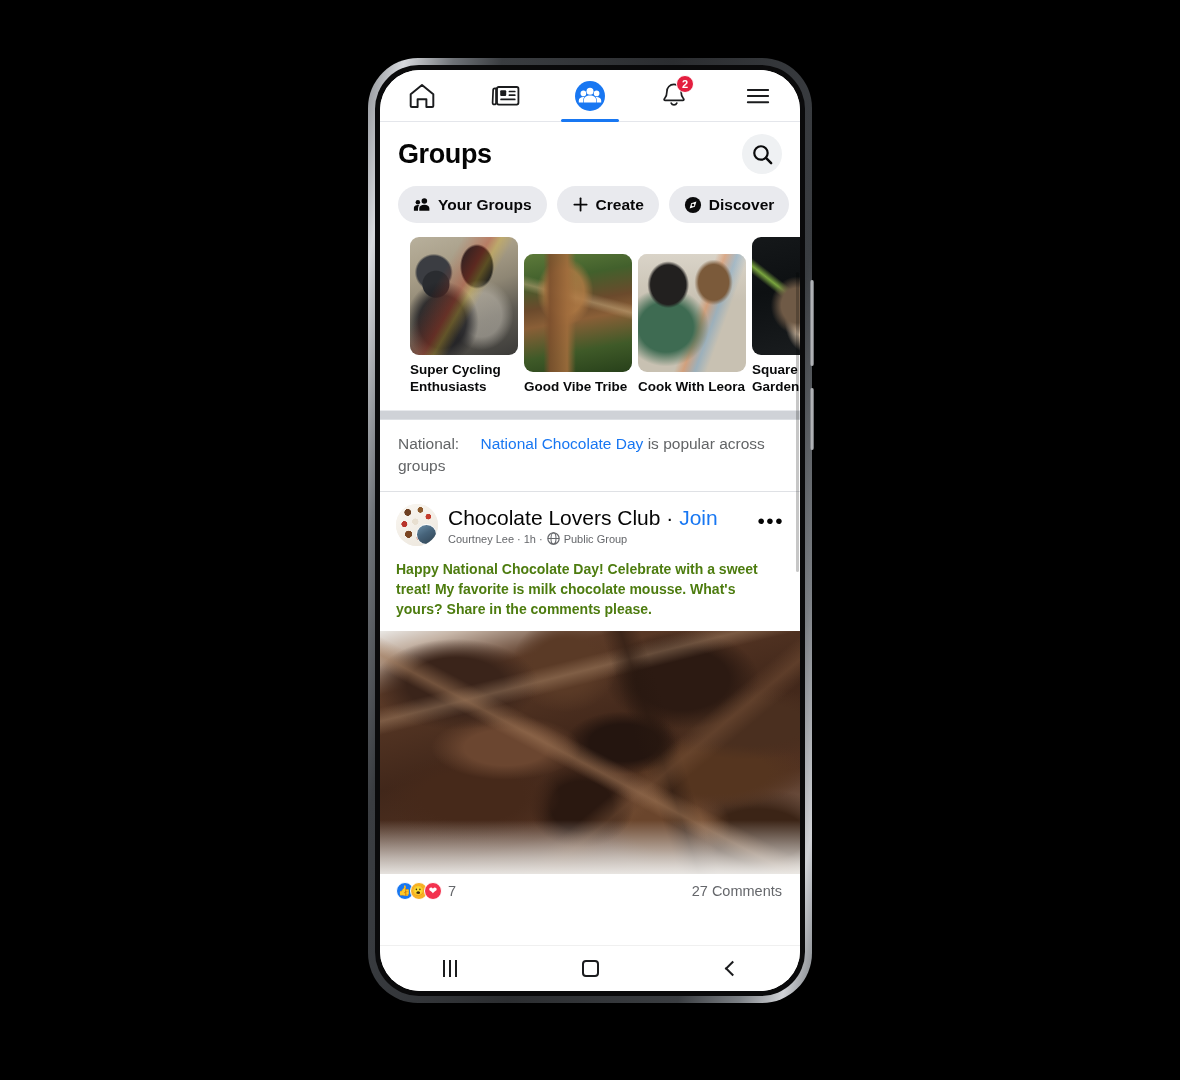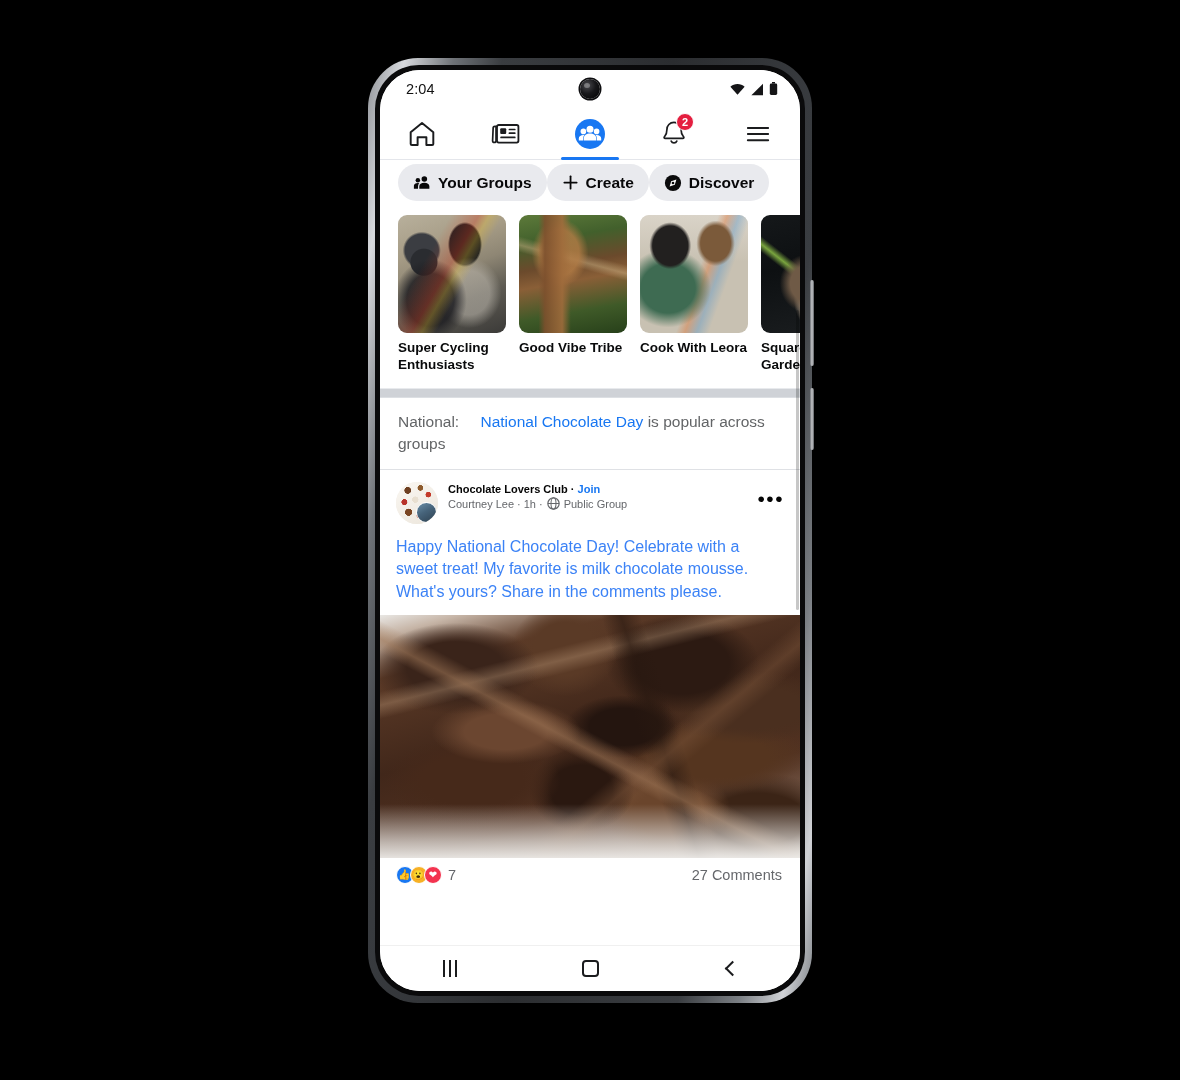--- a/index.html
+++ b/index.html
@@ -166,43 +166,45 @@
   .search-btn {
     width: 40px; height: 40px;
     border-radius: 50%;
     background: #eff1f3;
     display: flex; align-items: center; justify-content: center;
     cursor: pointer;
   }
 
   .pill-row {
     display: flex;
+    gap: 10px;
     padding: 4px 18px 14px 18px;
   }
   .pill {
     display: flex;
     align-items: center;
     gap: 7px;
     height: 37px;
     padding: 0 15px;
     border-radius: 19px;
     background: #e9eaee;
     font-size: 15.5px;
     font-weight: bold;
     color: #080809;
     cursor: pointer;
     white-space: nowrap;
   }
 
   
   .cards {
     display: flex;
-    gap: 13px;
-    padding: 0 18px 0 18px;
-    overflow: hidden;
+    gap: 6px;
+    padding: 0 18px 0 30px;
+    overflow: hidden;
+    align-items: flex-end;
   }
   .card { width: 108px; flex: 0 0 108px; }
   .card-img {
     width: 108px;
     height: 118px;
     border-radius: 9px;
     overflow: hidden;
     position: relative;
   }
   .card-title {
@@ -318,21 +320,21 @@
   .avatar::after {
     content:"";
     position:absolute;
     right: 1px; bottom: 1px;
     width: 19px; height: 19px;
     border-radius: 50%;
     border: 1.5px solid #fff;
     background: linear-gradient(150deg, #6b8fa8 0%, #46637a 45%, #2e4150 100%);
   }
   .post-meta { flex: 1 1 auto; min-width: 0; }
-  .post-line1 { font-size: 11px; font-weight: bold; color: #050505; line-height: 1.3; }
+  .post-line1 { font-size: 21px; font-weight: normal; color: #050505; line-height: 1.3; }
   .post-line1 .join { color: #1877f2; }
   .post-line2 {
     font-size: 11px;
     color: #65676b;
     line-height: 1.45;
     margin-top: 1px;
     display: flex;
     align-items: flex-start;
     gap: 3px;
     flex-wrap: wrap;
@@ -342,23 +344,24 @@
     color: #050505;
     font-size: 21px;
     letter-spacing: 1.5px;
     line-height: 1;
     padding: 6px 2px 0 4px;
     cursor: pointer;
   }
 
   .post-text {
     padding: 12px 16px 11px 16px;
-    font-size: 16px;
+    font-size: 14px;
     line-height: 1.42;
-    color: #3b82f6;
+    color: #4d7c0f;
+    font-weight: bold;
   }
 
   .post-photo {
     width: 100%;
     height: 243px;
     position: relative;
     overflow: hidden;
     background:
       radial-gradient(ellipse at 18% 22%, #3a241a 10%, transparent 17%),
       radial-gradient(ellipse at 44% 14%, #5a3a26 9%, transparent 16%),
@@ -454,36 +457,20 @@
 </head>
 <body>
 
 <div class="phone-frame">
   <div class="side-btn volume"></div>
   <div class="side-btn power"></div>
 
   <div class="phone-inner">
     <div class="screen">
 
-      <div class="status-bar">
-        <div class="status-time">2:04</div>
-        <div class="camera-dot"></div>
-        <div class="status-icons">
-          <svg width="15" height="13" viewBox="0 0 16 13">
-            <path d="M8 12.2 0.4 3.6C2.5 1.6 5.1 0.6 8 0.6s5.5 1 7.6 3L8 12.2z" fill="#151517"></path>
-          </svg>
-          <svg width="14" height="13" viewBox="0 0 14 13">
-            <path d="M13 0.8v11.4H1.4L13 0.8z" fill="#151517"></path>
-          </svg>
-          <svg width="9" height="14" viewBox="0 0 9 14">
-            <rect x="3" y="0" width="3" height="1.6" fill="#151517"></rect>
-            <rect x="0.8" y="1.6" width="7.4" height="11.4" rx="1.4" fill="#151517"></rect>
-          </svg>
-        </div>
-      </div>
 
       <div class="nav-tabs">
 
         <div class="nav-tab">
           <svg width="30" height="30" viewBox="0 0 26 26">
             <path d="M3.2 11.4 13 3.4l9.8 8v10.2a1 1 0 0 1-1 1h-5v-6.8h-7.6v6.8h-5a1 1 0 0 1-1-1V11.4z" fill="none" stroke="#1b1c1e" stroke-width="1.7" stroke-linejoin="round"></path>
           </svg>
         </div>
 
         <div class="nav-tab">
@@ -522,20 +509,29 @@
           <svg width="30" height="30" viewBox="0 0 28 28">
             <rect x="3.6" y="7.4" width="20.8" height="1.9" rx=".9" fill="#1b1c1e"></rect>
             <rect x="3.6" y="13.1" width="20.8" height="1.9" rx=".9" fill="#1b1c1e"></rect>
             <rect x="3.6" y="18.8" width="20.8" height="1.9" rx=".9" fill="#1b1c1e"></rect>
           </svg>
         </div>
       </div>
 
       <div class="content">
 
+        <div class="page-head">
+          <div class="page-title">Groups</div>
+          <div class="search-btn">
+            <svg width="23" height="23" viewBox="0 0 24 24">
+              <circle cx="10.4" cy="10.4" r="7" fill="none" stroke="#0b0b0c" stroke-width="2.3"></circle>
+              <line x1="15.6" y1="15.6" x2="21" y2="21" stroke="#0b0b0c" stroke-width="2.6" stroke-linecap="round"></line>
+            </svg>
+          </div>
+        </div>
 
         <div class="pill-row">
 
           <div class="pill">
             <svg width="18" height="15" viewBox="0 0 20 16">
               <circle cx="12.6" cy="4.2" r="3.1" fill="#080809"></circle>
               <circle cx="5.4" cy="5.4" r="2.5" fill="#080809"></circle>
               <path d="M12.6 8.2c-3.3 0-5.6 1.7-5.6 3.9V15h11.2v-2.9c0-2.2-2.3-3.9-5.6-3.9z" fill="#080809"></path>
               <path d="M5.4 8.6c-2.6 0-4.4 1.4-4.4 3.1V15h4.6v-2.9c0-1.2.5-2.3 1.4-3.2a7.5 7.5 0 0 0-1.6-.3z" fill="#080809"></path>
             </svg>

